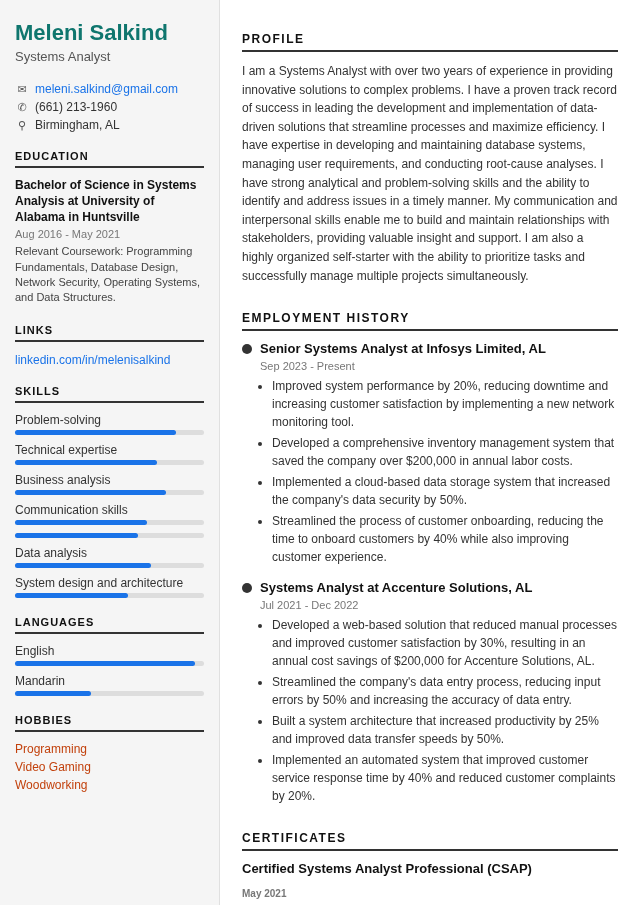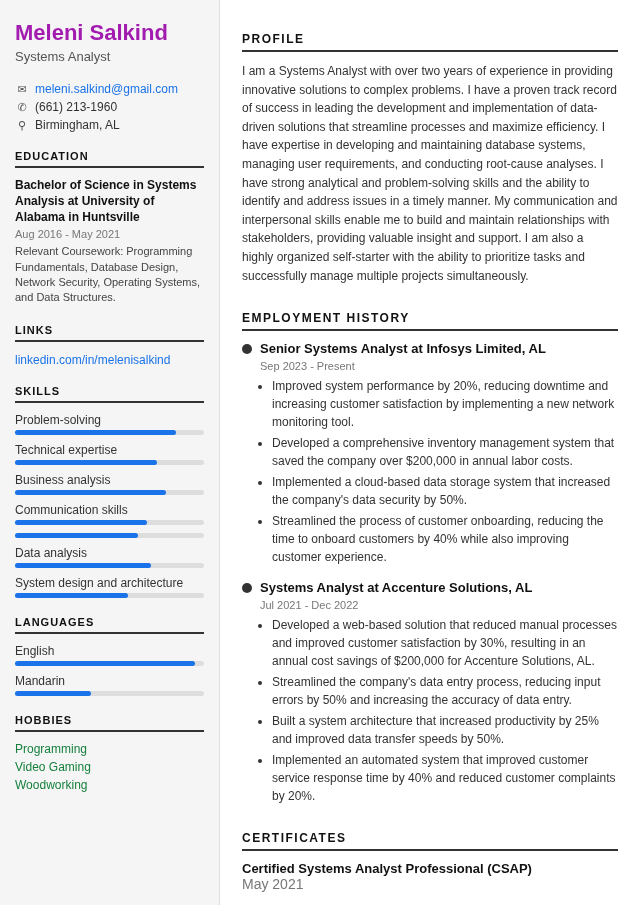--- a/index.html
+++ b/index.html
@@ -20,21 +20,21 @@
     .sidebar {
       width: 220px;
       min-width: 220px;
       background: #f5f5f5;
       padding: 20px 15px;
       border-right: 1px solid #e0e0e0;
     }
     .sidebar-name {
       font-size: 22px;
       font-weight: bold;
-      color: #a21caf;
+      color: #0f766e;
       line-height: 1.2;
       margin-bottom: 3px;
     }
     .sidebar-title {
       font-size: 13px;
       color: #555;
       margin-bottom: 18px;
     }
     .sidebar-contact {
       margin-bottom: 18px;
@@ -122,21 +122,21 @@
       height: 5px;
       width: 100%;
     }
     .lang-bar-fill {
       background: #1a73e8;
       border-radius: 3px;
       height: 5px;
     }
     .hobby-item {
       font-size: 12px;
-      color: #15803d;
+      color: #c2410c;
       margin-bottom: 4px;
     }
 
     
     .main {
       flex: 1;
       padding: 20px 22px;
     }
     .main-section-title {
       font-size: 12px;
@@ -197,23 +197,24 @@
     }
     .cert-item {
       margin-bottom: 10px;
     }
     .cert-name {
       font-size: 13px;
       font-weight: bold;
       color: #111;
     }
     .cert-date {
-      font-size: 14px;
+      font-size: 10px;
       color: #777;
-      margin-top: 0;
+      margin-top: 12px;
+      font-weight: bold;
     }
   </style>
 </head>
 <body>
 
 <div class="page">
 
   <div class="sidebar">
     <div class="sidebar-name">Meleni Salkind</div>
     <div class="sidebar-title">Systems Analyst</div>

